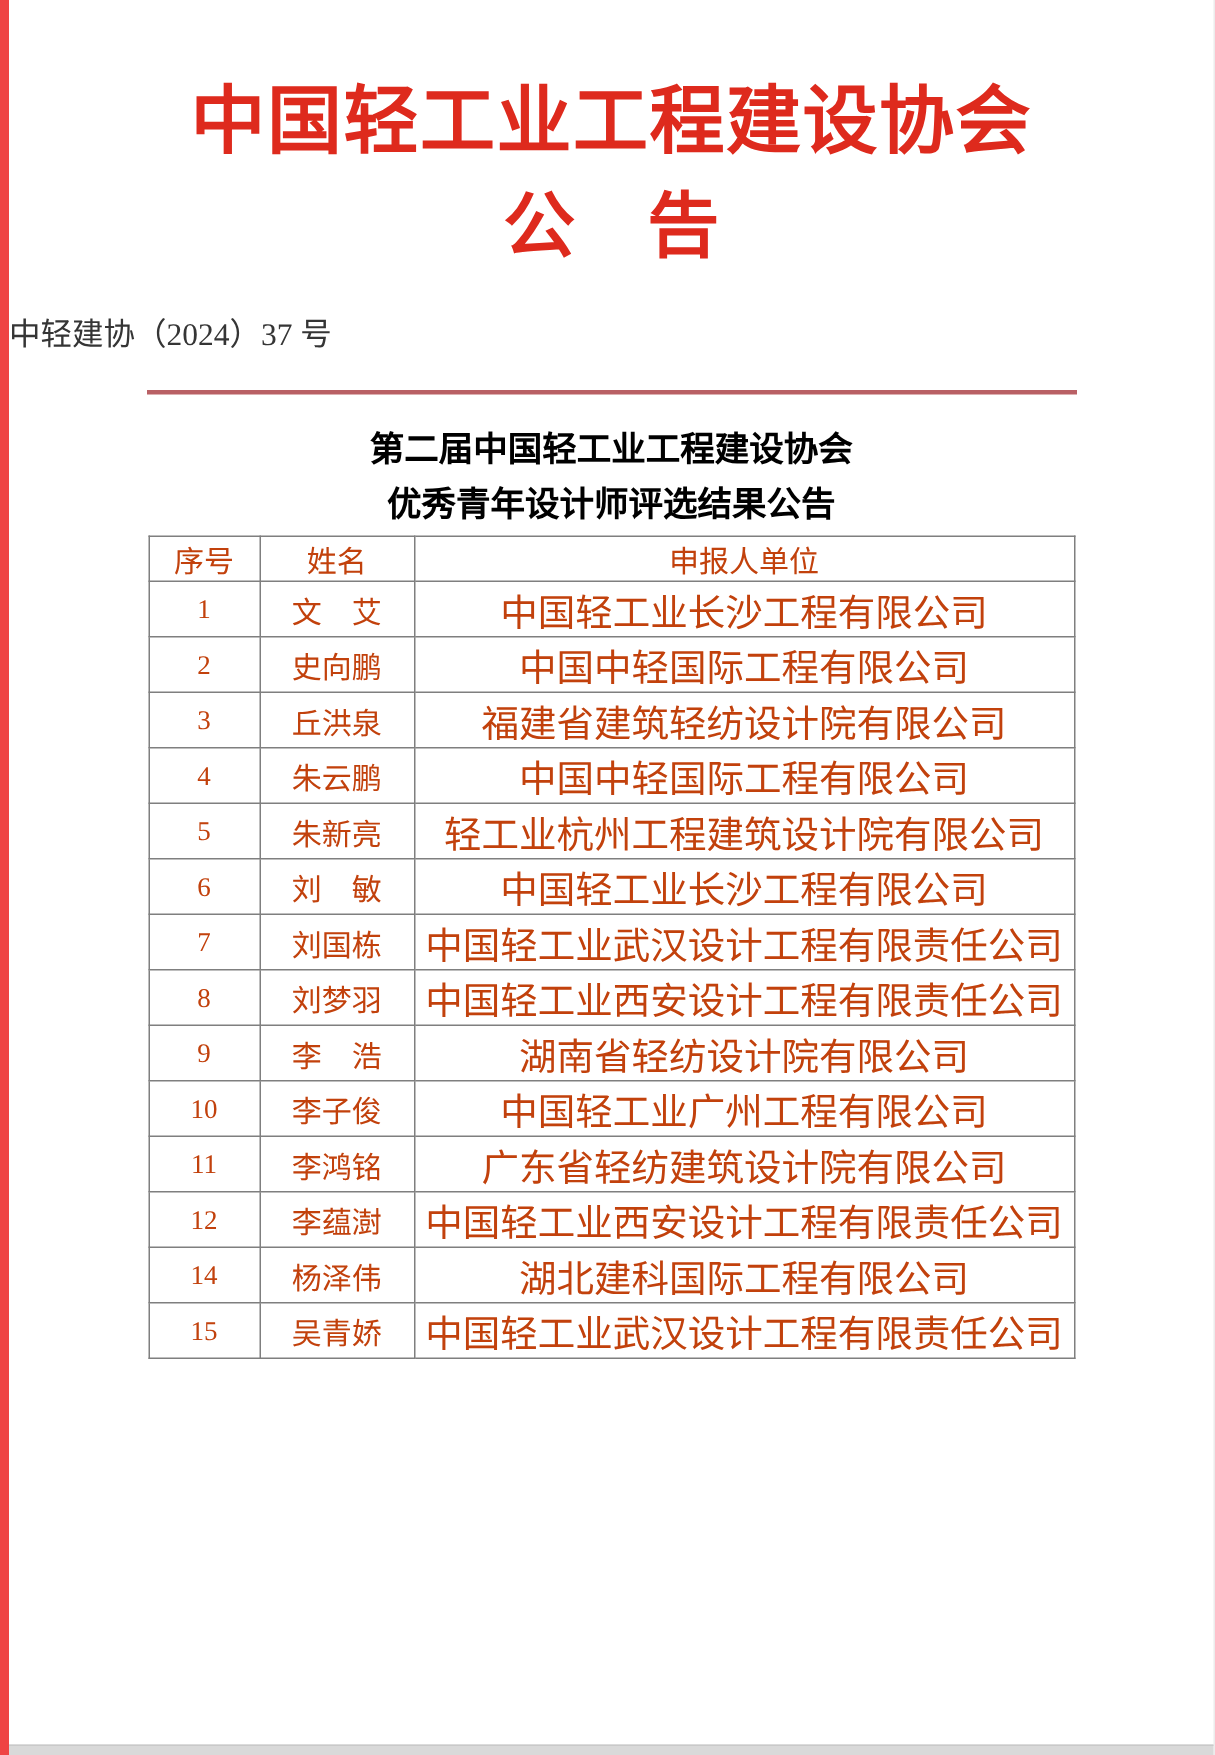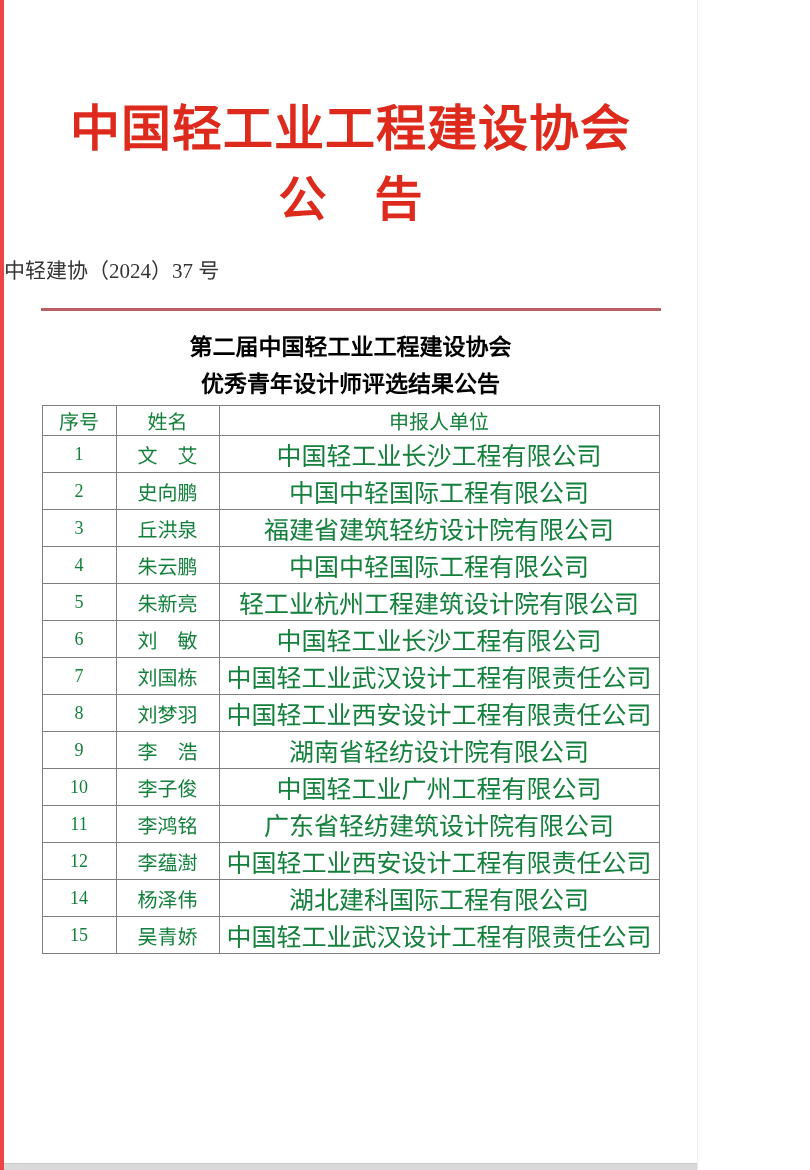--- a/index.html
+++ b/index.html
@@ -12,26 +12,26 @@
   html, body { background: #ffffff; }
   body {
     width: 810px;
     height: 1170px;
     font-family: "Liberation Serif", "DejaVu Serif", serif;
     color: var(--ink);
     overflow: hidden;
   }
   .page {
     position: relative;
-    width: 698px;
+    width: 810px;
     height: 1170px;
     background: #ffffff;
-    border-left: 4px solid #ef4444;
+    border-left: 6px solid #ef4444;
     border-right: 1px solid #ececec;
-    padding-top: 100px;
+    padding-top: 52px;
   }
   .org-title {
     text-align: center;
     color: var(--title-red);
     font-size: 50px;
     font-weight: bold;
     line-height: 58px;
     letter-spacing: 1px;
     white-space: nowrap;
   }
@@ -81,21 +81,21 @@
     margin: 2px auto 0 auto;
     border-collapse: collapse;
     table-layout: fixed;
   }
   .results-table th,
   .results-table td {
     border: 1px solid var(--border-gray);
     text-align: center;
     vertical-align: middle;
     font-weight: normal;
-    color: #15803d;
+    color: #c2410c;
     padding: 0 2px;
     white-space: nowrap;
     overflow: hidden;
   }
   .results-table th { height: 30px; font-size: 20px; }
   .results-table td { height: 32px; }
   .col-index { width: 74px;  font-size: 18px; }
   .col-name  { width: 103px; font-size: 20px; }
   .col-org   { font-size: 25px; }
   .page-edge-shadow {

